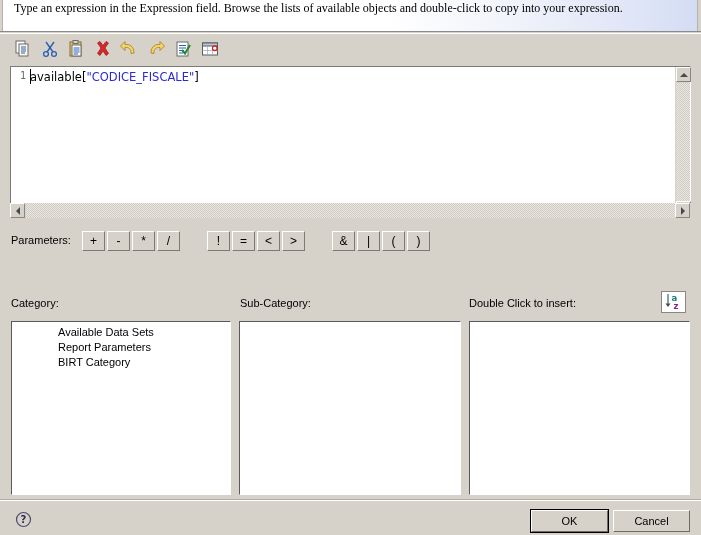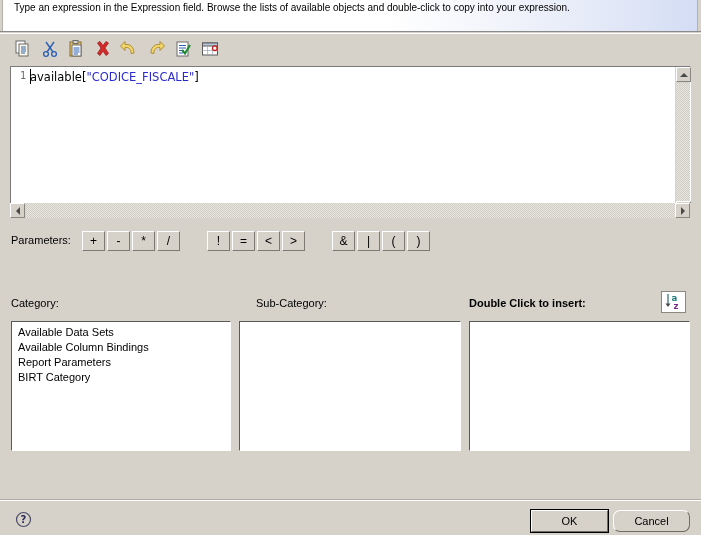--- a/index.html
+++ b/index.html
@@ -39,24 +39,25 @@
     position: absolute;
     right: 0; top: 0;
     width: 4px; height: 31px;
     background: #d6d2ca;
     border-left: 1px solid #b6b2aa;
     box-sizing: border-box;
   }
   #header-text {
     position: absolute;
     left: 14px; top: 1px;
-    font-size: 10px;
+    font-size: 12px;
     color: #000;
     white-space: nowrap;
     line-height: 14px;
+    font-family: Liberation Serif, serif;
   }
   #header-shadow {
     position: absolute;
     left: 0; top: 33px;
     width: 701px; height: 1px;
     background: #ffffff;
   }
 
   
   #toolbar {
@@ -212,46 +213,47 @@
   }
 
   
   .col-label {
     position: absolute;
     top: 297px;
     font-size: 11px;
     color: #000;
   }
   #label-category { left: 11px; }
-  #label-subcategory { left: 240px; margin-left: 16px; }
-  #label-insert { left: 469px; font-weight: bold; }
+  #label-subcategory { left: 240px; }
+  #label-insert { left: 469px; }
 
   #sort-btn {
     position: absolute;
     left: 661px; top: 291px;
     width: 25px; height: 22px;
     background: #ffffff;
     border: 1px solid #8a8680;
     box-sizing: border-box;
     display: flex;
     align-items: center;
     justify-content: center;
     cursor: default;
   }
 
   
   .listbox {
     position: absolute;
     top: 321px;
-    height: 130px;
+    height: 174px;
     background: #ffffff;
     border: 1px solid;
     border-color: #5a5a5a #ffffff #ffffff #5a5a5a;
     box-sizing: border-box;
     overflow: hidden;
+    padding-left: 40px;
   }
   #list-category   { left: 11px;  width: 220px; }
   #list-subcategory{ left: 239px; width: 222px; }
   #list-insert     { left: 469px; width: 221px; }
 
   .list-item {
     padding: 0 0 0 6px;
     height: 15px;
     line-height: 15px;
     font-size: 11px;
@@ -297,21 +299,21 @@
     line-height: 20px;
     color: #000;
     cursor: default;
     user-select: none;
   }
   #btn-ok {
     left: 531px;
     outline: 1px solid #000;
     outline-offset: 0px;
   }
-  #btn-cancel { left: 613px; border-radius: 7px; }
+  #btn-cancel { left: 613px; }
 </style>
 </head>
 <body>
 
 <div id="header-banner">
   <div id="header-left-edge"></div>
   <div id="header-right-edge"></div>
   <div id="header-text">Type an expression in the Expression field. Browse the lists of available objects and double-click to copy into your expression.</div>
 </div>
 <div id="header-shadow"></div>
@@ -473,21 +475,20 @@
       <path d="M1.5 10.5 L4 14 L6.5 10.5 Z" fill="#4a4a4a"></path>
       <text x="7.5" y="8" font-family="DejaVu Sans, sans-serif" font-size="8.5" font-weight="bold" fill="#1b7a7a">a</text>
       <text x="9.5" y="15.5" font-family="DejaVu Sans, sans-serif" font-size="8.5" font-weight="bold" fill="#7a2a8a">z</text>
     </svg>
   </span>
 </div>
 
 <div class="listbox" id="list-category">
   <div id="list-category-items">
     <div class="list-item">Available Data Sets</div>
-    <div class="list-item">Available Column Bindings</div>
     <div class="list-item">Report Parameters</div>
     <div class="list-item">BIRT Category</div>
   </div>
 </div>
 
 <div class="listbox" id="list-subcategory"></div>
 
 <div class="listbox" id="list-insert"></div>
 
 <div id="bottom-sep"></div>

